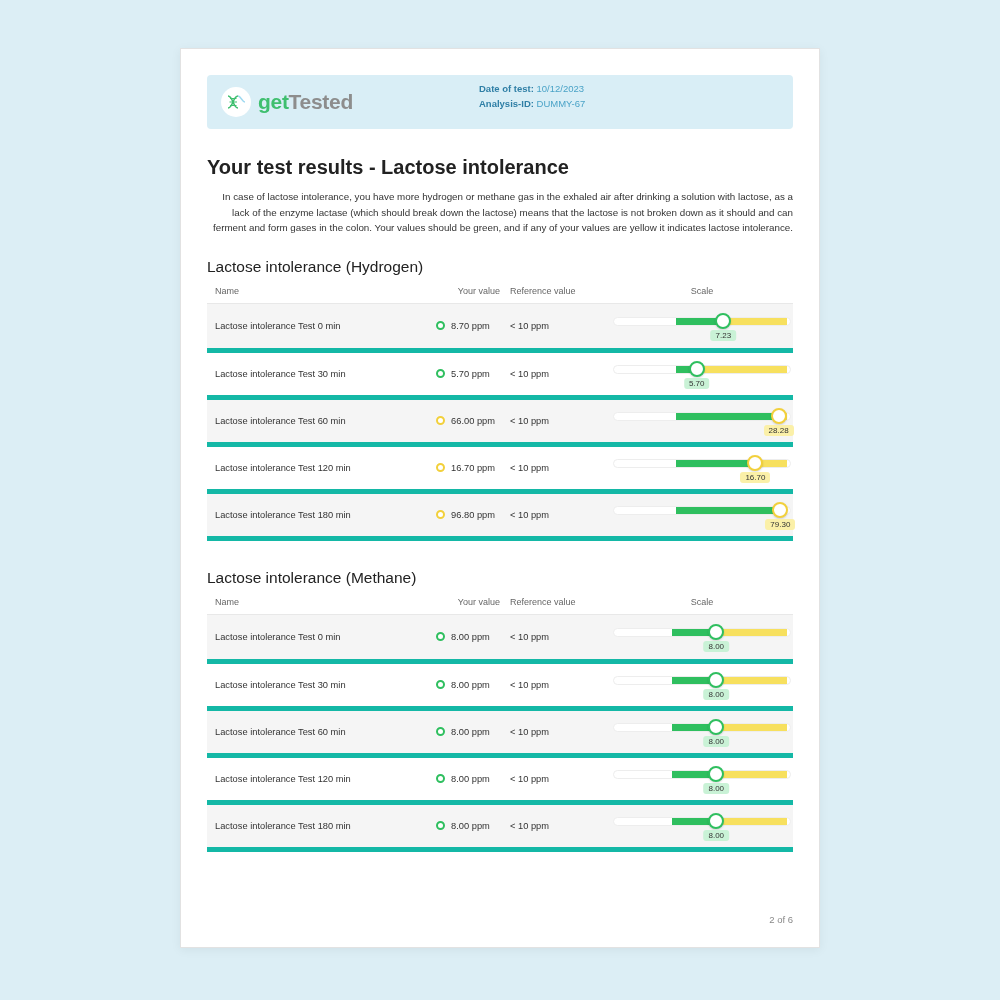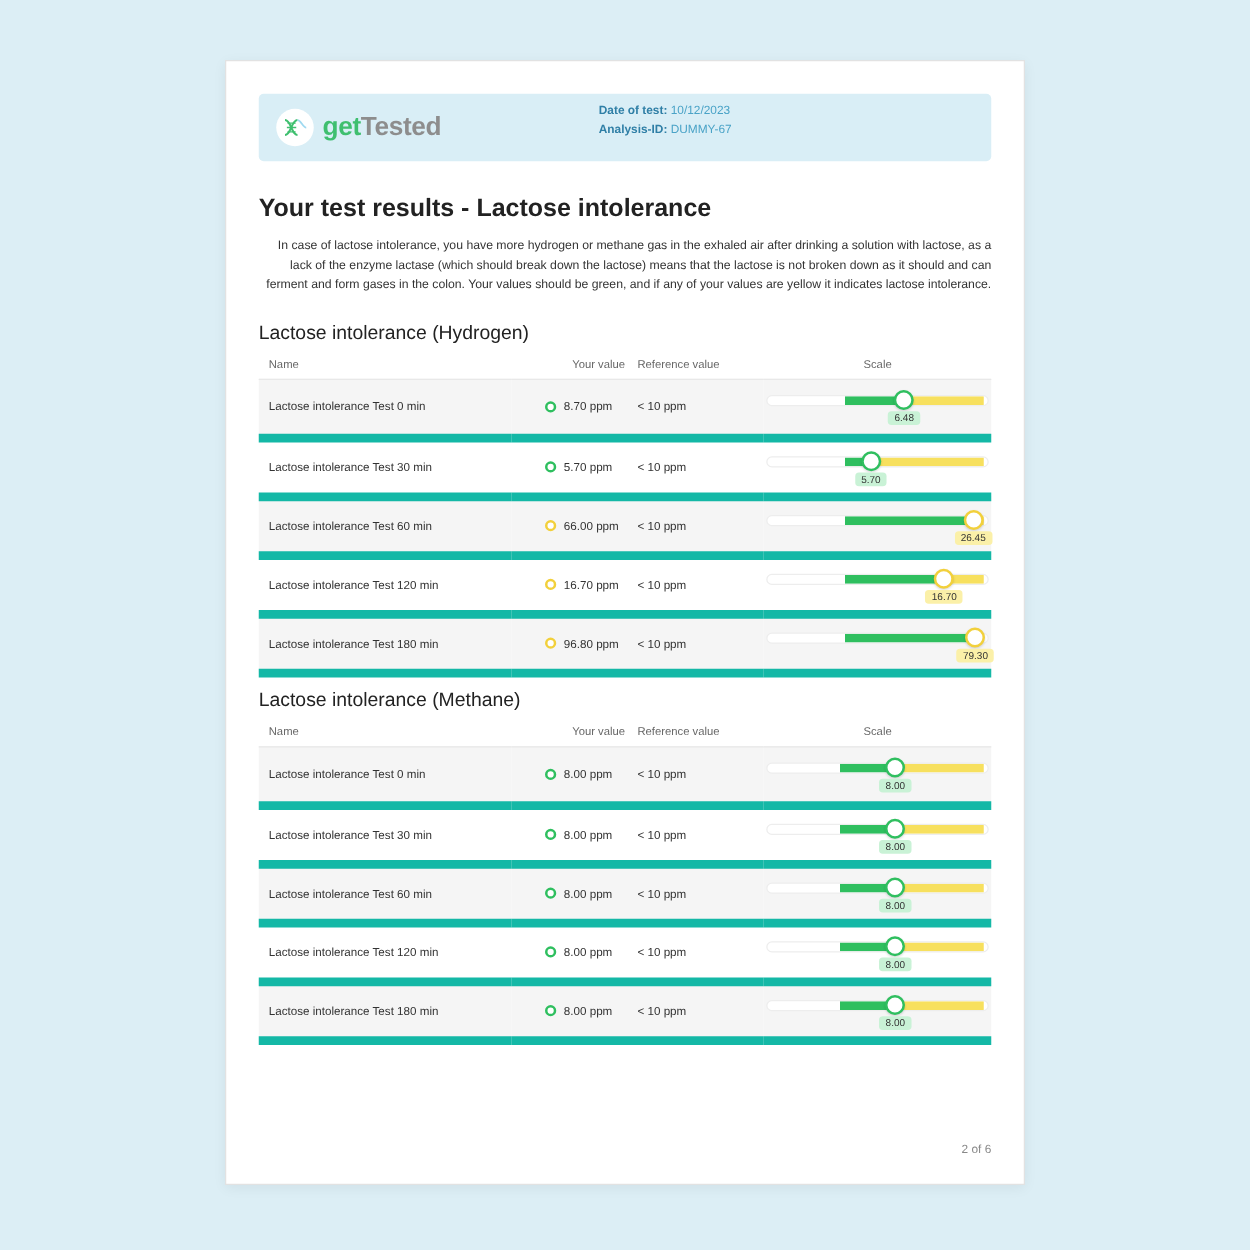--- a/index.html
+++ b/index.html
@@ -103,21 +103,21 @@
   .th-your { width: 90px; text-align: right !important; }
   .th-ref  { width: 110px; padding-left: 10px !important; }
   .th-scale{ width: 180px; text-align: center !important; }
 
   .tbl tbody tr { height: 47px; }
   .tbl tbody tr.alt { background: #f5f5f5; }
   .tbl tbody td {
     font-size: 9.3px;
     color: #333;
     vertical-align: middle;
-    border-bottom: 7px solid #14b8a6;
+    border-bottom: 5px solid #14b8a6;
   }
   .td-name { padding-left: 8px; }
   .td-your { }
   .td-ref  { padding-left: 10px; color: #333; }
   .td-scale{ }
 
   .value-wrap {
     display: flex; align-items: center; gap: 6px;
     justify-content: flex-start;
     padding-left: 26px;
@@ -212,21 +212,21 @@
             <b>Analysis-ID:</b>
             <span>DUMMY-67</span>
           </div>
         </div>
       </div>
 
       <h1 class="page-title">Your test results - Lactose intolerance</h1>
       <p class="intro">In case of lactose intolerance, you have more hydrogen or methane gas in the exhaled air after drinking a solution with lactose, as a lack of the enzyme lactase (which should break down the lactose) means that the lactose is not broken down as it should and can ferment and form gases in the colon. Your values should be green, and if any of your values are yellow it indicates lactose intolerance.</p>
 
       <div id="sections-host">
-          <div style="margin-bottom: 10px;">
+          <div style="margin-bottom: 28px;">
             <h2 class="section-title">Lactose intolerance (Hydrogen)</h2>
             <table class="tbl">
               <thead>
                 <tr>
                   <th class="th-name">Name</th>
                   <th class="th-your">Your value</th>
                   <th class="th-ref">Reference value</th>
                   <th class="th-scale">Scale</th>
                 </tr>
               </thead>
@@ -240,21 +240,21 @@
                     </div>
                   </td>
                   <td class="td-ref">&lt; 10 ppm</td>
                   <td class="td-scale">
                     <div class="scale">
                       <div class="bar">
                         <div class="seg-green" style="left: 35%; width: 27%;"></div>
                         <div class="seg-yellow" style="left: 62%; width: 36%;"></div>
                       </div>
                       <div class="knob" style="left: 62%;"></div>
-                      <div class="badge" style="left: 62%;">6.48</div>
+                      <div class="badge" style="left: 62%;">7.23</div>
                     </div>
                   </td>
                 </tr>
                 <tr>
                   <td class="td-name">Lactose intolerance Test 30 min</td>
                   <td class="td-your">
                     <div class="value-wrap">
                       <span class="dot"></span>
                       <span>5.70 ppm</span>
                     </div>
@@ -280,21 +280,21 @@
                     </div>
                   </td>
                   <td class="td-ref">&lt; 10 ppm</td>
                   <td class="td-scale">
                     <div class="scale">
                       <div class="bar">
                         <div class="seg-green" style="left: 35%; width: 58%;"></div>
                         <div class="seg-yellow" style="left: 93%; width: 5%;"></div>
                       </div>
                       <div class="knob yellow" style="left: 93%;"></div>
-                      <div class="badge yellow" style="left: 93%;">26.45</div>
+                      <div class="badge yellow" style="left: 93%;">28.28</div>
                     </div>
                   </td>
                 </tr>
                 <tr>
                   <td class="td-name">Lactose intolerance Test 120 min</td>
                   <td class="td-your">
                     <div class="value-wrap">
                       <span class="dot yellow"></span>
                       <span>16.70 ppm</span>
                     </div>

